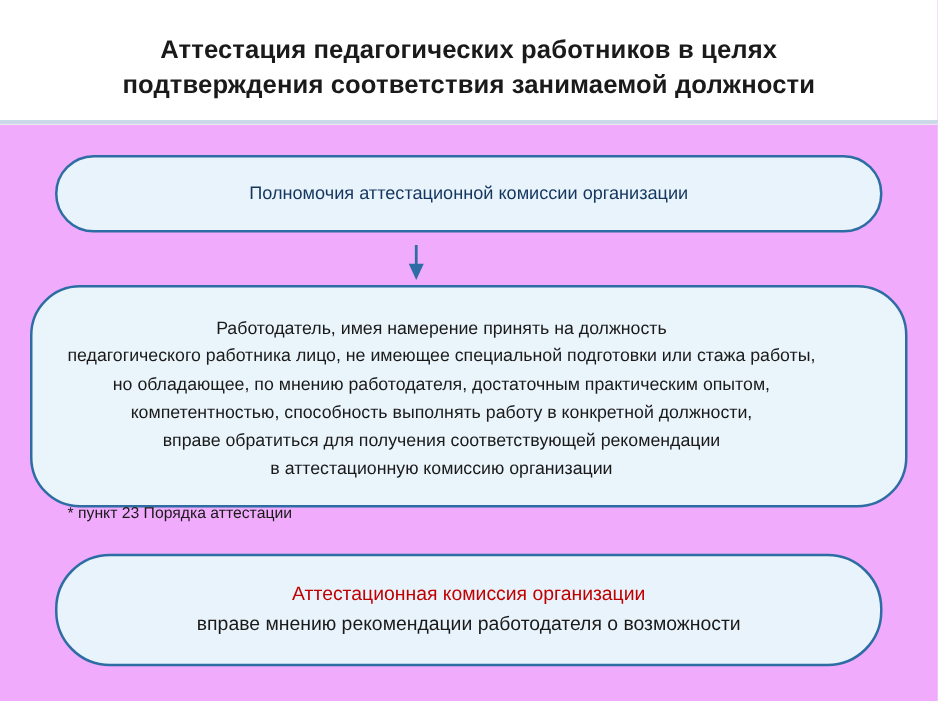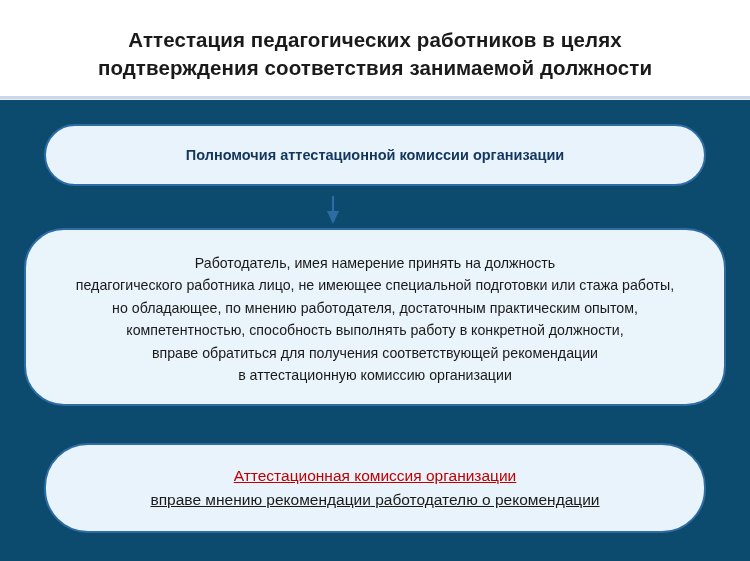--- a/index.html
+++ b/index.html
@@ -10,21 +10,21 @@
     width: 750px;
     height: 561px;
     background: #ffffff;
     font-family: "Liberation Sans", sans-serif;
     overflow: hidden;
   }
   .slide {
     position: relative;
     width: 750px;
     height: 561px;
-    background: #0c4a6e;
+    background: #f0abfc;
     box-sizing: border-box;
   }
   .top-white {
     position: absolute;
     left: 0;
     top: 0;
     width: 750px;
     height: 12px;
     background: #ffffff;
   }
@@ -83,32 +83,32 @@
 
   #box-powers {
     left: 44px;
     top: 124px;
     width: 662px;
     height: 62px;
     border-radius: 31px;
   }
   #box-powers .label {
     font-size: 14.5px;
-    font-weight: bold;
+    font-weight: normal;
     color: #13365f;
     text-align: center;
   }
 
   #box-employer {
     left: 24px;
     top: 228px;
     width: 702px;
     height: 178px;
     border-radius: 40px;
-    align-items: center;
+    align-items: flex-start;
     justify-content: flex-start;
     padding: 22px 28px 12px 28px;
   }
   .para {
     font-size: 14.2px;
     color: #1a1a1a;
     line-height: 1.58;
     text-align: center;
     white-space: pre-line;
   }
@@ -126,21 +126,20 @@
     width: 662px;
     height: 90px;
     border-radius: 44px;
     padding: 6px 20px;
   }
   .cline {
     font-size: 15.5px;
     text-align: center;
     line-height: 1.52;
     color: #1a1a1a;
-    text-decoration: underline;
   }
   .cline.red {
     color: #c00000;
   }
   .cline.red-bold {
     color: #c00000;
     font-weight: bold;
   }
   .cline .plain {
     color: #1a1a1a;
@@ -177,20 +176,21 @@
     <polygon points="333,224 327,211 339,211" fill="#2e6da4"></polygon>
   </svg>
 
   <div class="rbox soft" id="box-employer">
     <div class="para">Работодатель, имея намерение принять на должность
 педагогического работника лицо, не имеющее специальной подготовки или стажа работы,
 но обладающее, по мнению работодателя, достаточным практическим опытом,
 компетентностью, способность выполнять работу в конкретной должности,
 вправе обратиться для получения соответствующей рекомендации
 в аттестационную комиссию организации</div>
+    <div class="footnote">* пункт 23 Порядка аттестации</div>
   </div>
 
   <div class="rbox" id="box-commission">
     <div class="cline red">Аттестационная комиссия организации</div>
-    <div class="cline"><span class="red-bold">вправе мнению рекомендации</span><span class="plain"> работодателю о рекомендации</span></div>
+    <div class="cline"><span class="red-bold">вправе мнению рекомендации</span><span class="plain"> работодателя о возможности</span></div>
   </div>
 
 </div>
 
 </body></html>

